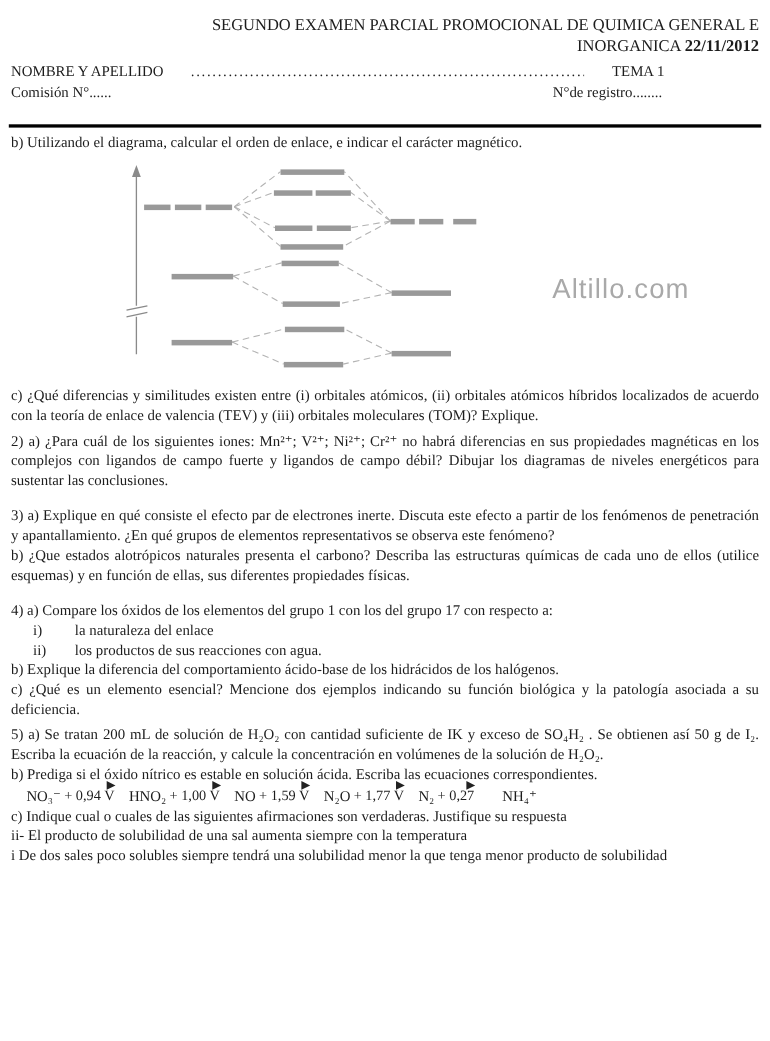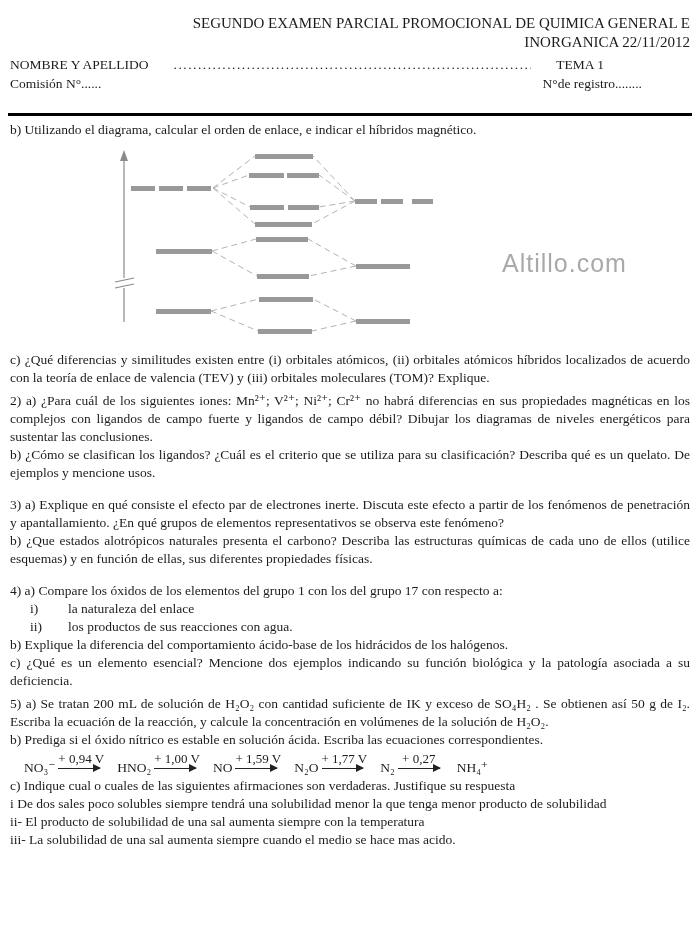--- a/index.html
+++ b/index.html
@@ -3,41 +3,41 @@
 <meta charset="utf-8">
 <style>
   html,body { margin:0; padding:0; }
   body {
     width:700px; height:946px; background:#ffffff; color:#1c1c1c;
     font-family:"Liberation Serif","DejaVu Serif",serif;
     font-size:13.5px; overflow:hidden;
   }
   .page { padding:14px 10px 0 10px; }
   .title { text-align:right; font-size:15px; line-height:19px; }
-  .title .date { font-weight:normal; }
+  .title .date { font-weight:bold; }
   .hdr-row { display:flex; align-items:baseline; margin-right:86px; line-height:19px; margin-top:3px;gap:24px; }
   .leader { flex:1; overflow:hidden; white-space:nowrap; letter-spacing:1.5px; margin:0 1px; }
   .tema { font-weight:normal; white-space:nowrap; }
-  .row2 { display:flex; justify-content:space-between; margin-right:48px; line-height:19px; }
+  .row2 { display:flex; justify-content:space-between; margin-right:88px; line-height:19px; }
   .rule { height:3px; background:#000; width:684px; margin:20px 0 5px -2px; }
   .para { text-align:justify; line-height:18px; }
   .gap-s { height:5px; }
   .gap-m { height:14px; }
   .figure { position:relative; width:700px; height:200px; margin:8px 0 4px -10px; }
   .figure svg { position:absolute; left:0; top:0; }
   .watermark {
     position:absolute; left:502px; top:102px;
     font-family:"Liberation Sans","DejaVu Sans",sans-serif;
     font-size:25px; color:#a9a9a9; letter-spacing:1px;
   }
   .subitem { padding-left:20px; line-height:18px; }
   .subitem .roman { display:inline-block; width:38px; }
   .latimer { display:flex; align-items:flex-end; width:478px; margin:1px 0 1px 0; line-height:17px; }
   .lat-sp { white-space:nowrap;margin-left:14px; }
-  .lat-seg { flex:1; display:flex; flex-direction:column; margin:0 3px; min-width:34px; }
+  .lat-seg { flex:1; display:flex; flex-direction:row; margin:0 3px; min-width:34px; }
   .lat-v { text-align:center; font-size:13px; white-space:nowrap; margin-bottom:1px; }
   .lat-arrow { position:relative; height:1px; background:#222; margin-bottom:7px; }
   .lat-arrow::after {
     content:""; position:absolute; right:-1px; top:-4px; width:0; height:0;
     border-left:8px solid #222; border-top:4px solid transparent; border-bottom:4px solid transparent;
   }
 </style>
 </head>
 <body>
 
@@ -54,21 +54,21 @@
     <span class="tema">TEMA 1</span>
   </div>
 
   <div class="row2">
     <span>Comisión N°......</span>
     <span>N°de registro........</span>
   </div>
 
   <div class="rule"></div>
 
-  <div class="para">b) Utilizando el diagrama, calcular el orden de enlace, e indicar el híbridos magnético.</div>
+  <div class="para">b) Utilizando el diagrama, calcular el orden de enlace, e indicar el carácter magnético.</div>
 
   <div class="figure">
     <svg viewBox="0 0 700 200" width="700" height="200">
         <line x1="124" y1="13" x2="124" y2="131" stroke="#8a8a8a" stroke-width="1.2"></line>
         <line x1="124" y1="141" x2="124" y2="175" stroke="#8a8a8a" stroke-width="1.2"></line>
         <polygon points="124,3 120,14 128,14" fill="#8a8a8a"></polygon>
         <line x1="115" y1="135" x2="134" y2="131" stroke="#8a8a8a" stroke-width="1.2"></line>
         <line x1="115" y1="141" x2="134" y2="137" stroke="#8a8a8a" stroke-width="1.2"></line>
         <line x1="213" y1="41" x2="255" y2="9" stroke="#b3b3b3" stroke-width="1" stroke-dasharray="6 4"></line>
         <line x1="213" y1="41" x2="249" y2="28" stroke="#b3b3b3" stroke-width="1" stroke-dasharray="6 4"></line>
@@ -107,21 +107,20 @@
         <rect x="356" y="117" width="54" height="5" fill="#999999"></rect>
         <rect x="356" y="172" width="54" height="5" fill="#999999"></rect>
       </svg>
     <div class="watermark">Altillo.com</div>
   </div>
 
   <div class="para">c) ¿Qué diferencias y similitudes existen entre (i) orbitales atómicos, (ii) orbitales atómicos híbridos localizados de acuerdo con la teoría de enlace de valencia (TEV) y (iii) orbitales moleculares (TOM)? Explique.</div>
   <div class="gap-s"></div>
 
   <div class="para">2) a) ¿Para cuál de los siguientes iones: Mn²⁺; V²⁺; Ni²⁺; Cr²⁺ no habrá diferencias en sus propiedades magnéticas en los complejos con ligandos de campo fuerte y ligandos de campo débil? Dibujar los diagramas de niveles energéticos para sustentar las conclusiones.</div>
-  <div class="para">b) ¿Cómo se clasifican los ligandos? ¿Cuál es el criterio que se utiliza para su clasificación? Describa qué es un quelato. De ejemplos y mencione usos.</div>
   <div class="gap-m"></div>
 
   <div class="para">3) a) Explique en qué consiste el efecto par de electrones inerte. Discuta este efecto a partir de los fenómenos de penetración y apantallamiento. ¿En qué grupos de elementos representativos se observa este fenómeno?</div>
   <div class="para">b) ¿Que estados alotrópicos naturales presenta el carbono? Describa las estructuras químicas de cada uno de ellos (utilice esquemas) y en función de ellas, sus diferentes propiedades físicas.</div>
   <div class="gap-m"></div>
 
   <div class="para">4) a) Compare los óxidos de los elementos del grupo 1 con los del grupo 17 con respecto a:</div>
   <div class="subitem">
     <span class="roman">i)</span><span>la naturaleza del enlace</span>
   </div>
@@ -158,17 +157,16 @@
     </span>
     <span class="lat-sp">N₂</span>
     <span class="lat-seg">
       <span class="lat-v">+ 0,27</span>
       <span class="lat-arrow"></span>
     </span>
     <span class="lat-sp">NH₄⁺</span>
   </div>
 
   <div class="para">c) Indique cual o cuales de las siguientes afirmaciones son verdaderas. Justifique su respuesta</div>
+  <div class="para">ii- El producto de solubilidad de una sal aumenta siempre con la temperatura</div>
   <div class="para">i De dos sales poco solubles siempre tendrá una solubilidad menor la que tenga menor producto de solubilidad</div>
-  <div class="para">ii- El producto de solubilidad de una sal aumenta siempre con la temperatura</div>
-  <div class="para">iii- La solubilidad de una sal aumenta siempre cuando el medio se hace mas acido.</div>
 
 </div>
 
 </body></html>

